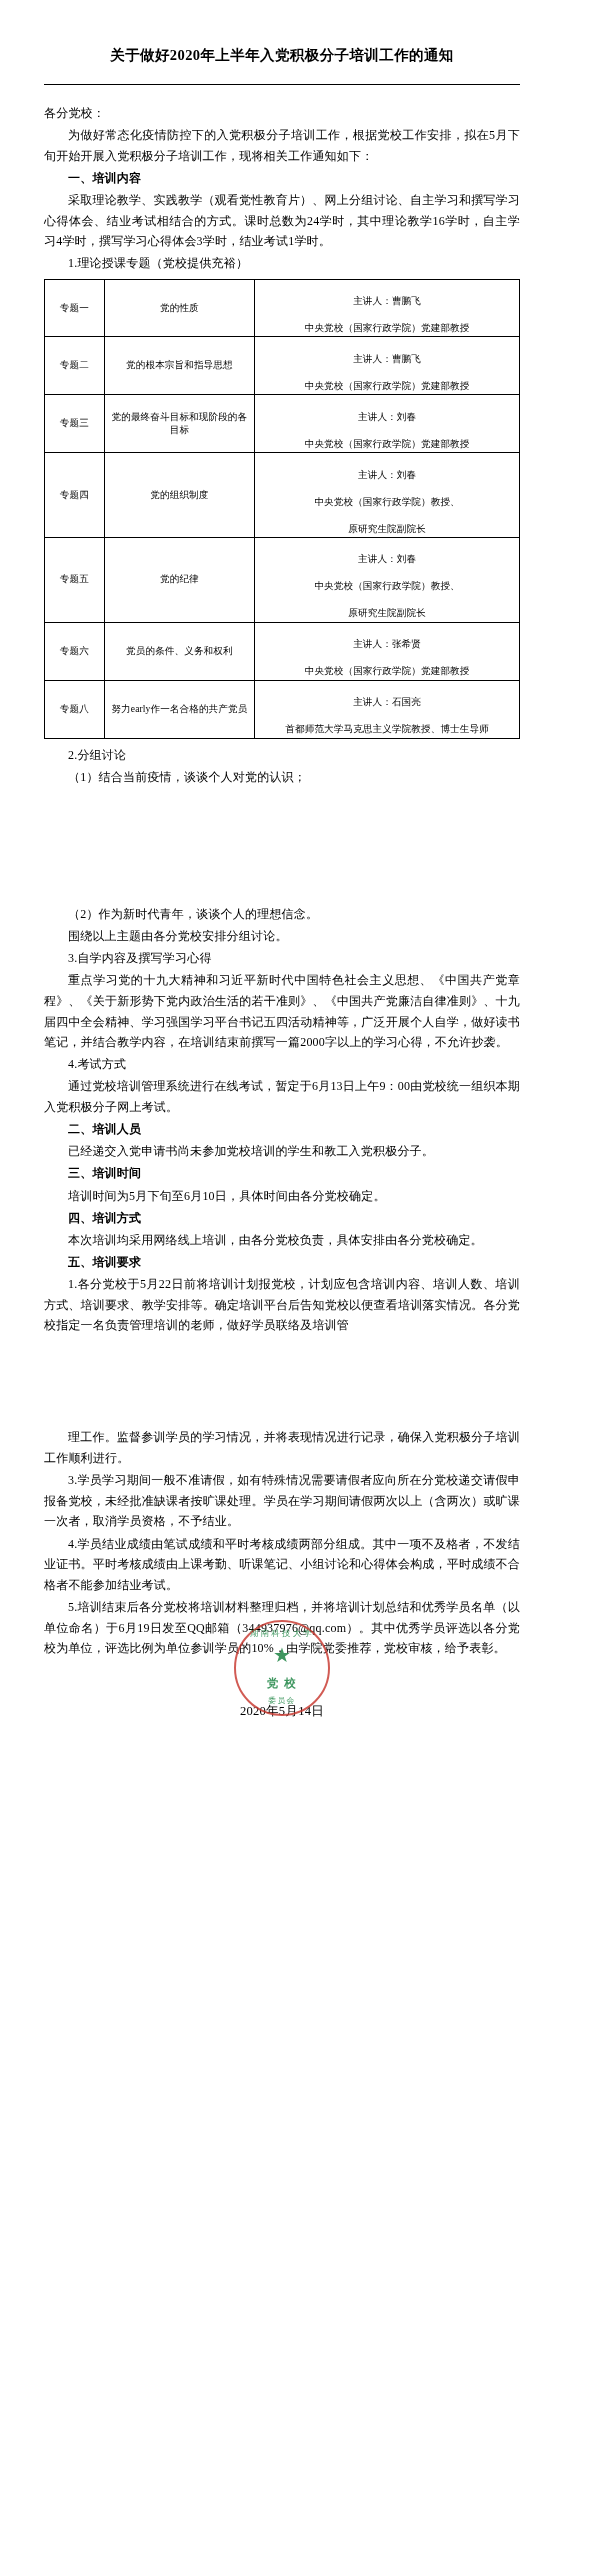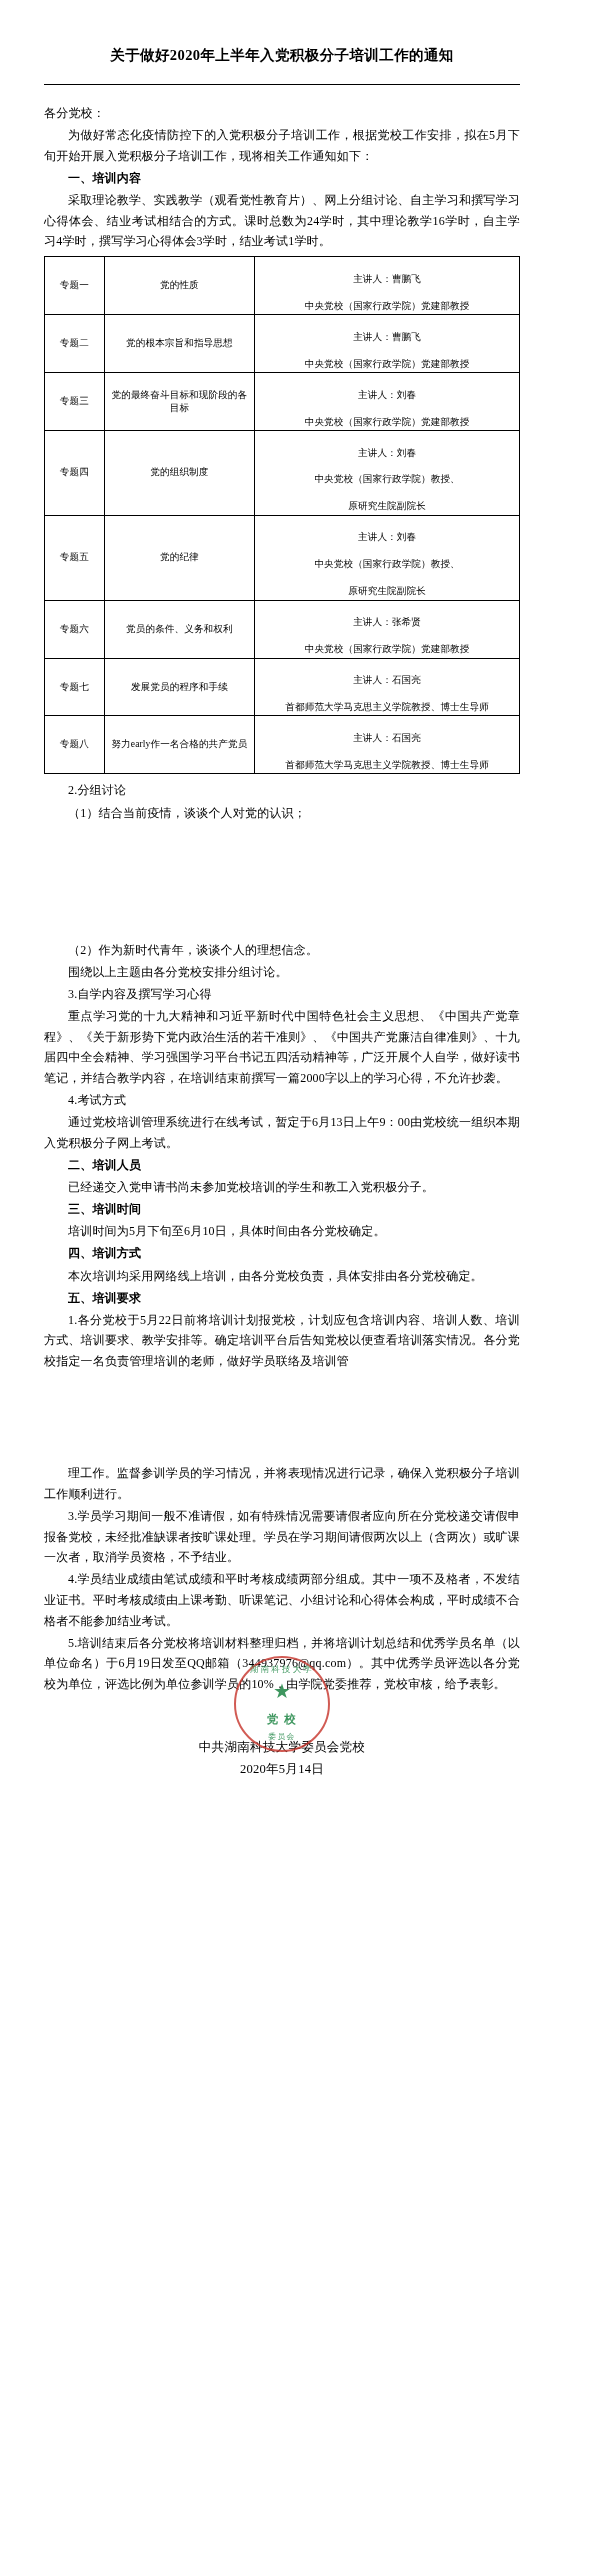--- a/index.html
+++ b/index.html
@@ -140,20 +140,21 @@
 <div class="page">
 
   <h1 class="doc-title">关于做好2020年上半年入党积极分子培训工作的通知</h1>
   <hr class="title-rule">
 
   <p>各分党校：</p>
   <p class="indent2">为做好常态化疫情防控下的入党积极分子培训工作，根据党校工作安排，拟在5月下旬开始开展入党积极分子培训工作，现将相关工作通知如下：</p>
 
   <p class="heading">一、培训内容</p>
   <p class="indent2">采取理论教学、实践教学（观看党性教育片）、网上分组讨论、自主学习和撰写学习心得体会、结业考试相结合的方式。课时总数为24学时，其中理论教学16学时，自主学习4学时，撰写学习心得体会3学时，结业考试1学时。</p>
+  <p class="indent2">1.理论授课专题（党校提供充裕）</p>
 
   <table class="courses">
     <tbody>
       <tr>
         <td class="col-topic">专题一</td>
         <td class="col-title">党的性质</td>
         <td class="col-lect">
           <span class="lect-line">主讲人：曹鹏飞</span>
           <span class="lect-line">中央党校（国家行政学院）党建部教授</span>
         </td>
@@ -191,28 +192,20 @@
           <span class="lect-line">中央党校（国家行政学院）教授、</span>
           <span class="lect-line">原研究生院副院长</span>
         </td>
       </tr>
       <tr>
         <td class="col-topic">专题六</td>
         <td class="col-title">党员的条件、义务和权利</td>
         <td class="col-lect">
           <span class="lect-line">主讲人：张希贤</span>
           <span class="lect-line">中央党校（国家行政学院）党建部教授</span>
-        </td>
-      </tr>
-      <tr>
-        <td class="col-topic">专题七</td>
-        <td class="col-title">发展党员的程序和手续</td>
-        <td class="col-lect">
-          <span class="lect-line">主讲人：石国亮</span>
-          <span class="lect-line">首都师范大学马克思主义学院教授、博士生导师</span>
         </td>
       </tr>
       <tr>
         <td class="col-topic">专题八</td>
         <td class="col-title">努力early作一名合格的共产党员</td>
         <td class="col-lect">
           <span class="lect-line">主讲人：石国亮</span>
           <span class="lect-line">首都师范大学马克思主义学院教授、博士生导师</span>
         </td>
       </tr>
@@ -254,18 +247,17 @@
 
   <div class="signature">
     <div class="seal-wrap">
       <div class="seal">
         <div class="seal-top-text">湖南科技大学</div>
         <div class="seal-star">★</div>
         <div class="seal-center-text">党  校</div>
         <div class="seal-bottom-text">委员会</div>
       </div>
     </div>
-    <div class="sig-line">中共湖南科技大学委员会党校</div>
     <div class="sig-line">2020年5月14日</div>
   </div>
 
 </div>
 
 
 </body></html>

